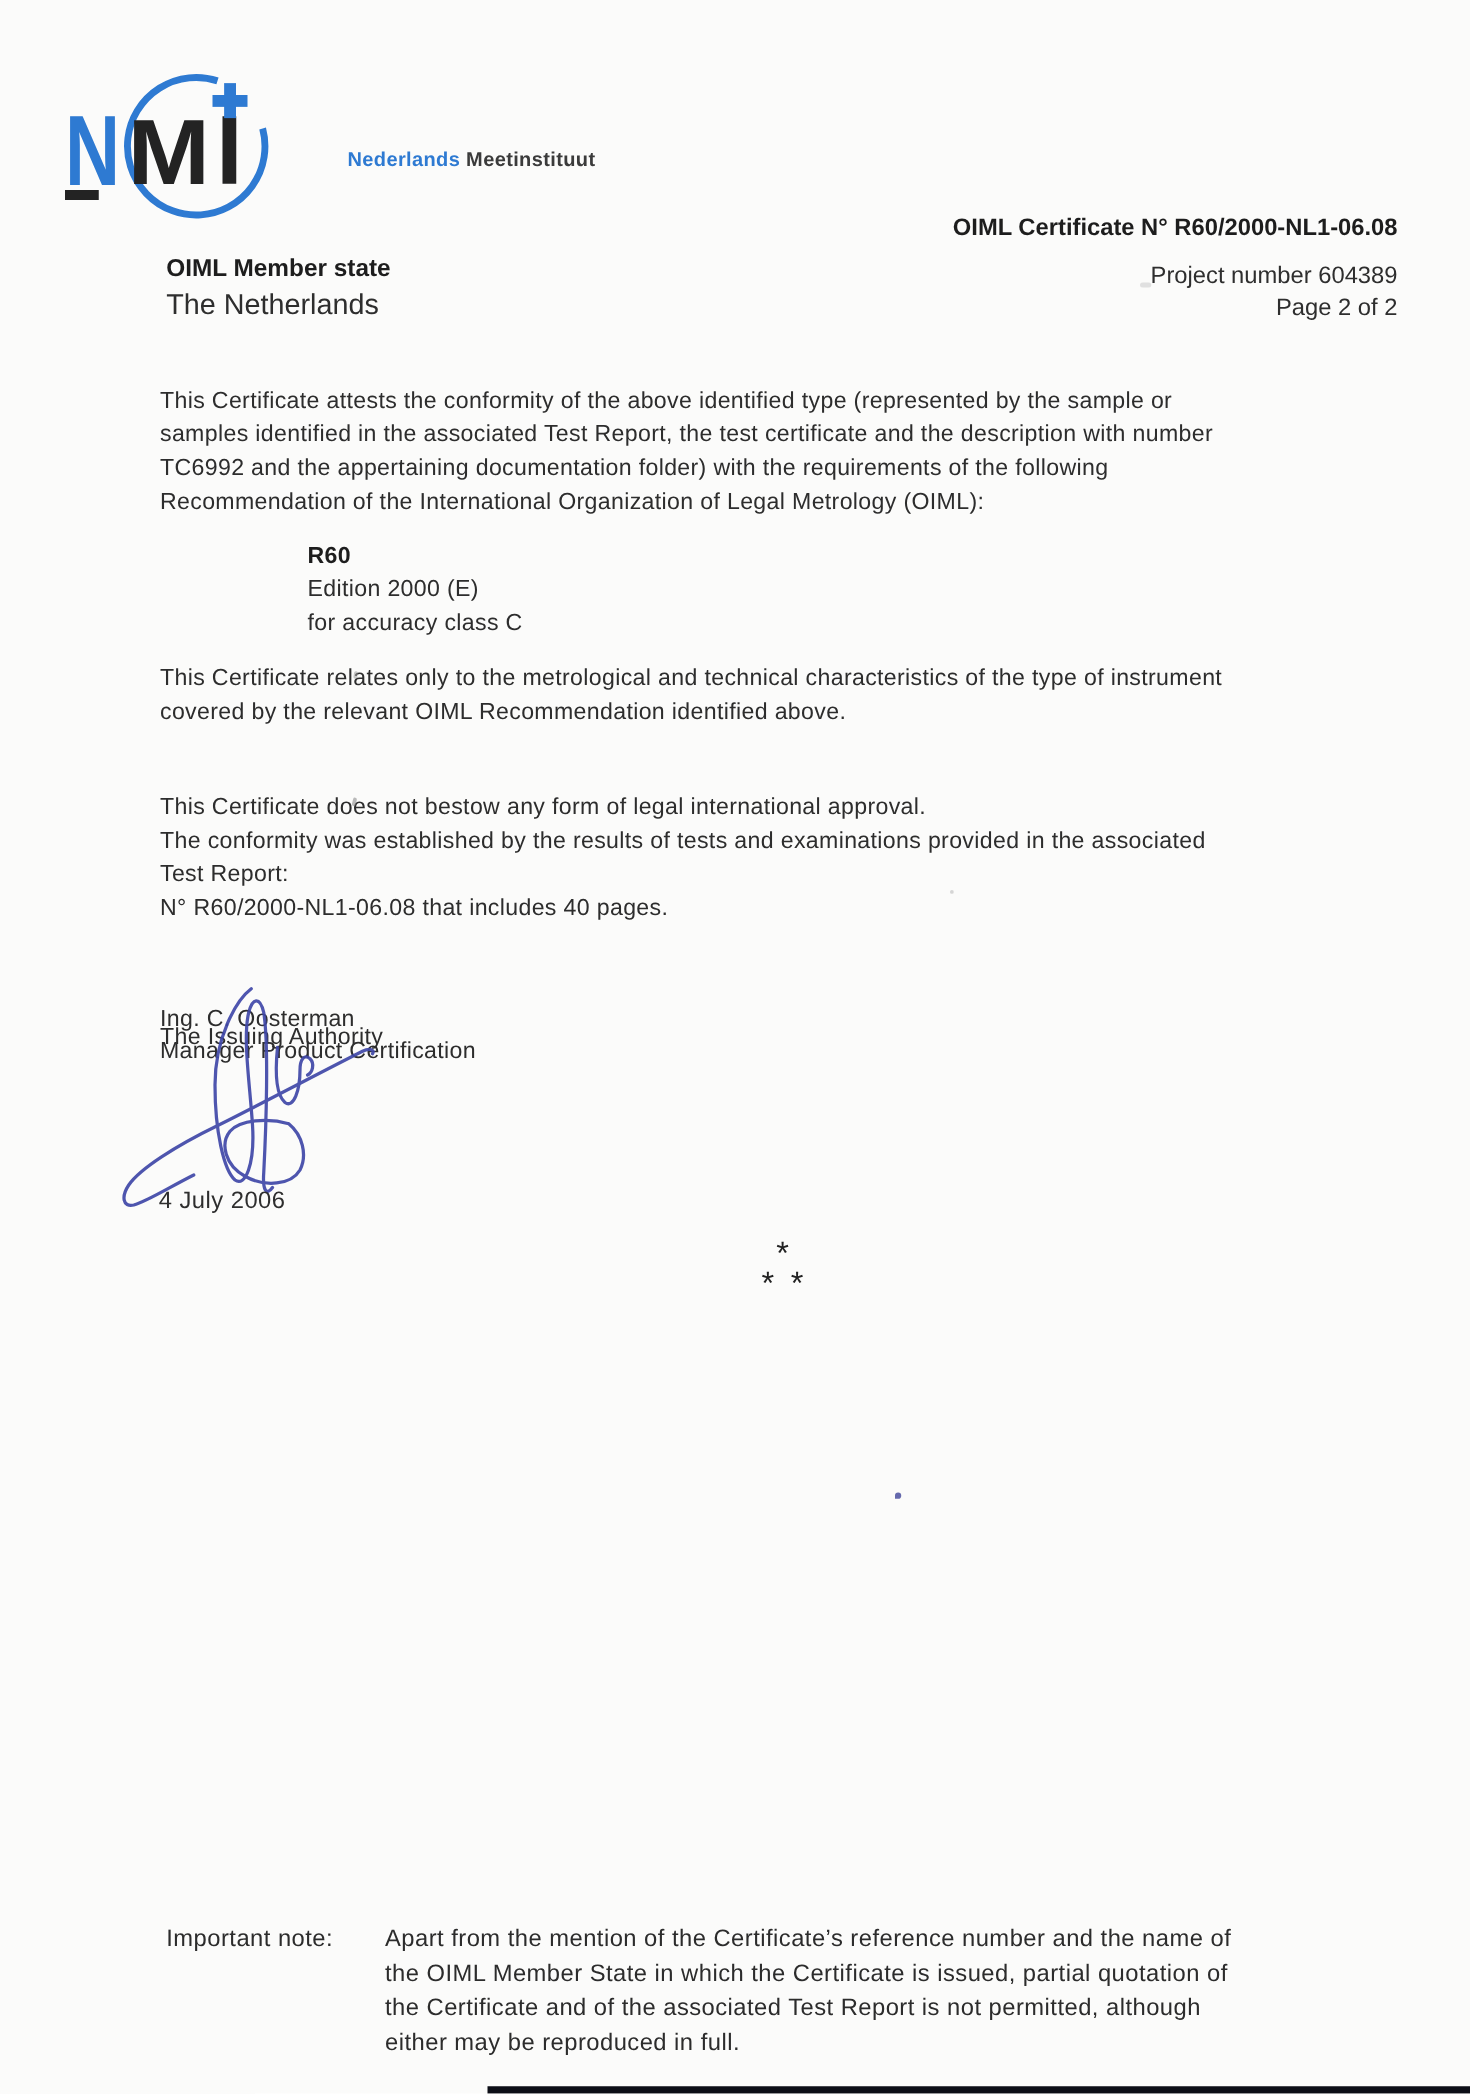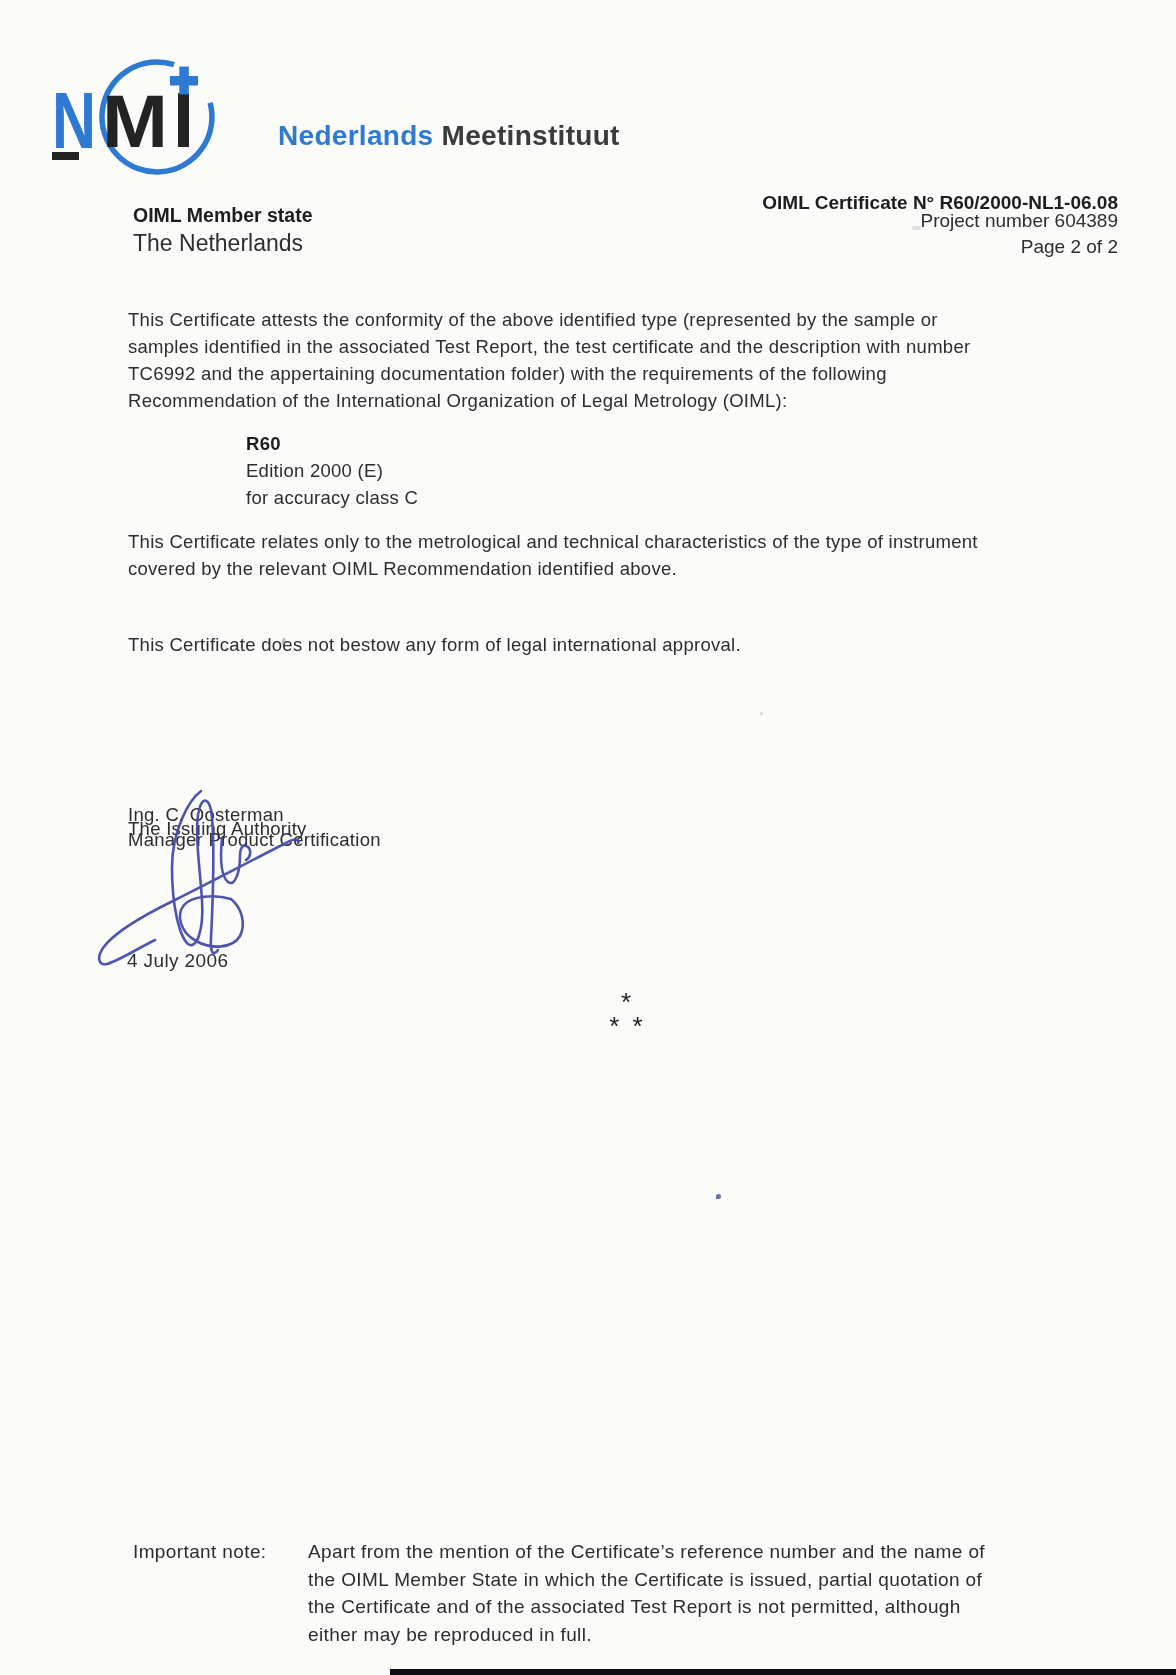--- a/index.html
+++ b/index.html
@@ -9,21 +9,21 @@
     background:#fbfbfa;
     font-family:"Liberation Sans", sans-serif;
     color:#2e2e2e;
     overflow:hidden;
   }
   .abs{position:absolute;}
   .pre{white-space:pre-line;}
   .body-text{font-size:18.5px;line-height:27px;letter-spacing:0.015em;color:#2d2d2d;}
   .bold{font-weight:bold;color:#1d1d1d;}
   .hdr-right{right:58px;text-align:right;font-size:19px;line-height:19px;}
-  .wordmark{font-size:28px;font-weight:bold;letter-spacing:0.3px;}
+  .wordmark{font-size:16px;font-weight:bold;letter-spacing:0.3px;}
   .wordmark .blue{color:#2e7ad2;}
   .wordmark .dark{color:#3b3b3b;}
   .sig-line{font-size:18.5px;letter-spacing:0.015em;color:#2d2d2d;}
   .star{font-size:26px;line-height:24px;color:#222;text-align:center;}
   .speck{position:absolute;}
   .footer-text{font-size:19px;line-height:27.5px;letter-spacing:0.02em;color:#2c2c2c;}
 </style>
 </head>
 <body>
 
@@ -39,41 +39,44 @@
       <rect x="122" y="30" width="28" height="9.5"></rect>
       <rect x="131.3" y="20.5" width="9.5" height="28"></rect>
     </g>
   </svg>
 
   <div class="abs wordmark" style="left:278px;top:120px;">
     <span class="blue">Nederlands</span>
     <span class="dark">Meetinstituut</span>
   </div>
 
-  <div class="abs hdr-right bold" style="top:193px;">OIML Certificate N° R60/2000-NL1-06.08</div>
+  <div class="abs hdr-right bold" style="top:173px;">OIML Certificate N° R60/2000-NL1-06.08</div>
   <div class="abs hdr-right" style="top:211px;">Project number 604389</div>
   <div class="abs hdr-right" style="top:237px;">Page 2 of 2</div>
 
   <div class="abs bold" style="left:133px;top:204px;font-size:19.5px;">OIML Member state</div>
   <div class="abs" style="left:133px;top:230px;font-size:23px;">The Netherlands</div>
 
   <div class="abs body-text pre" style="left:128px;top:306px;width:1010px;">This Certificate attests the conformity of the above identified type (represented by the sample or
 samples identified in the associated Test Report, the test certificate and the description with number
 TC6992 and the appertaining documentation folder) with the requirements of the following
 Recommendation of the International Organization of Legal Metrology (OIML):</div>
 
   <div class="abs body-text bold" style="left:246px;top:430px;">R60</div>
   <div class="abs body-text" style="left:246px;top:457px;">Edition 2000 (E)</div>
   <div class="abs body-text" style="left:246px;top:484px;">for accuracy class C</div>
 
   <div class="abs body-text pre" style="left:128px;top:528px;width:1010px;">This Certificate relates only to the metrological and technical characteristics of the type of instrument
 covered by the relevant OIML Recommendation identified above.</div>
 
   <div class="abs body-text" style="left:128px;top:631px;width:1010px;">This Certificate does not bestow any form of legal international approval.</div>
 
+  <div class="abs body-text pre" style="left:128px;top:658px;width:1010px;">The conformity was established by the results of tests and examinations provided in the associated
+Test Report:
+N° R60/2000-NL1-06.08 that includes 40 pages.</div>
 
   <div class="abs sig-line" style="left:128px;top:779px;margin-top:39px;">The Issuing Authority</div>
   <div class="abs sig-line" style="left:128px;top:804px;">Ing. C. Oosterman</div>
   <div class="abs sig-line" style="left:128px;top:829px;">Manager Product Certification</div>
 
   <svg class="abs" style="left:90px;top:785px;" width="215" height="190" viewBox="90 785 215 190">
     <g fill="none" stroke="#4048a8" stroke-width="2.6" stroke-linecap="round" opacity="0.92">
       <path d="M 201,791 C 189,800 172,830 172,868 C 172,905 179,936 188,944 C 196,950 204,932 202,900 C 200,868 194,830 199,810 C 202,798 208,797 211,810 C 215,835 213,900 211,938 C 210,952 213,957 218,950"></path>
       <path d="M 222,838 C 220,858 221,876 228,882 C 235,887 240,872 240,856 C 240,848 243,843 248,847 C 252,851 250,858 246,860"></path>
       <path d="M 298,843 C 300,840 296,838 290,841 C 260,856 215,880 175,900 C 140,917 112,935 103,948 C 97,957 98,966 107,964 C 118,961 135,950 155,940"></path>

